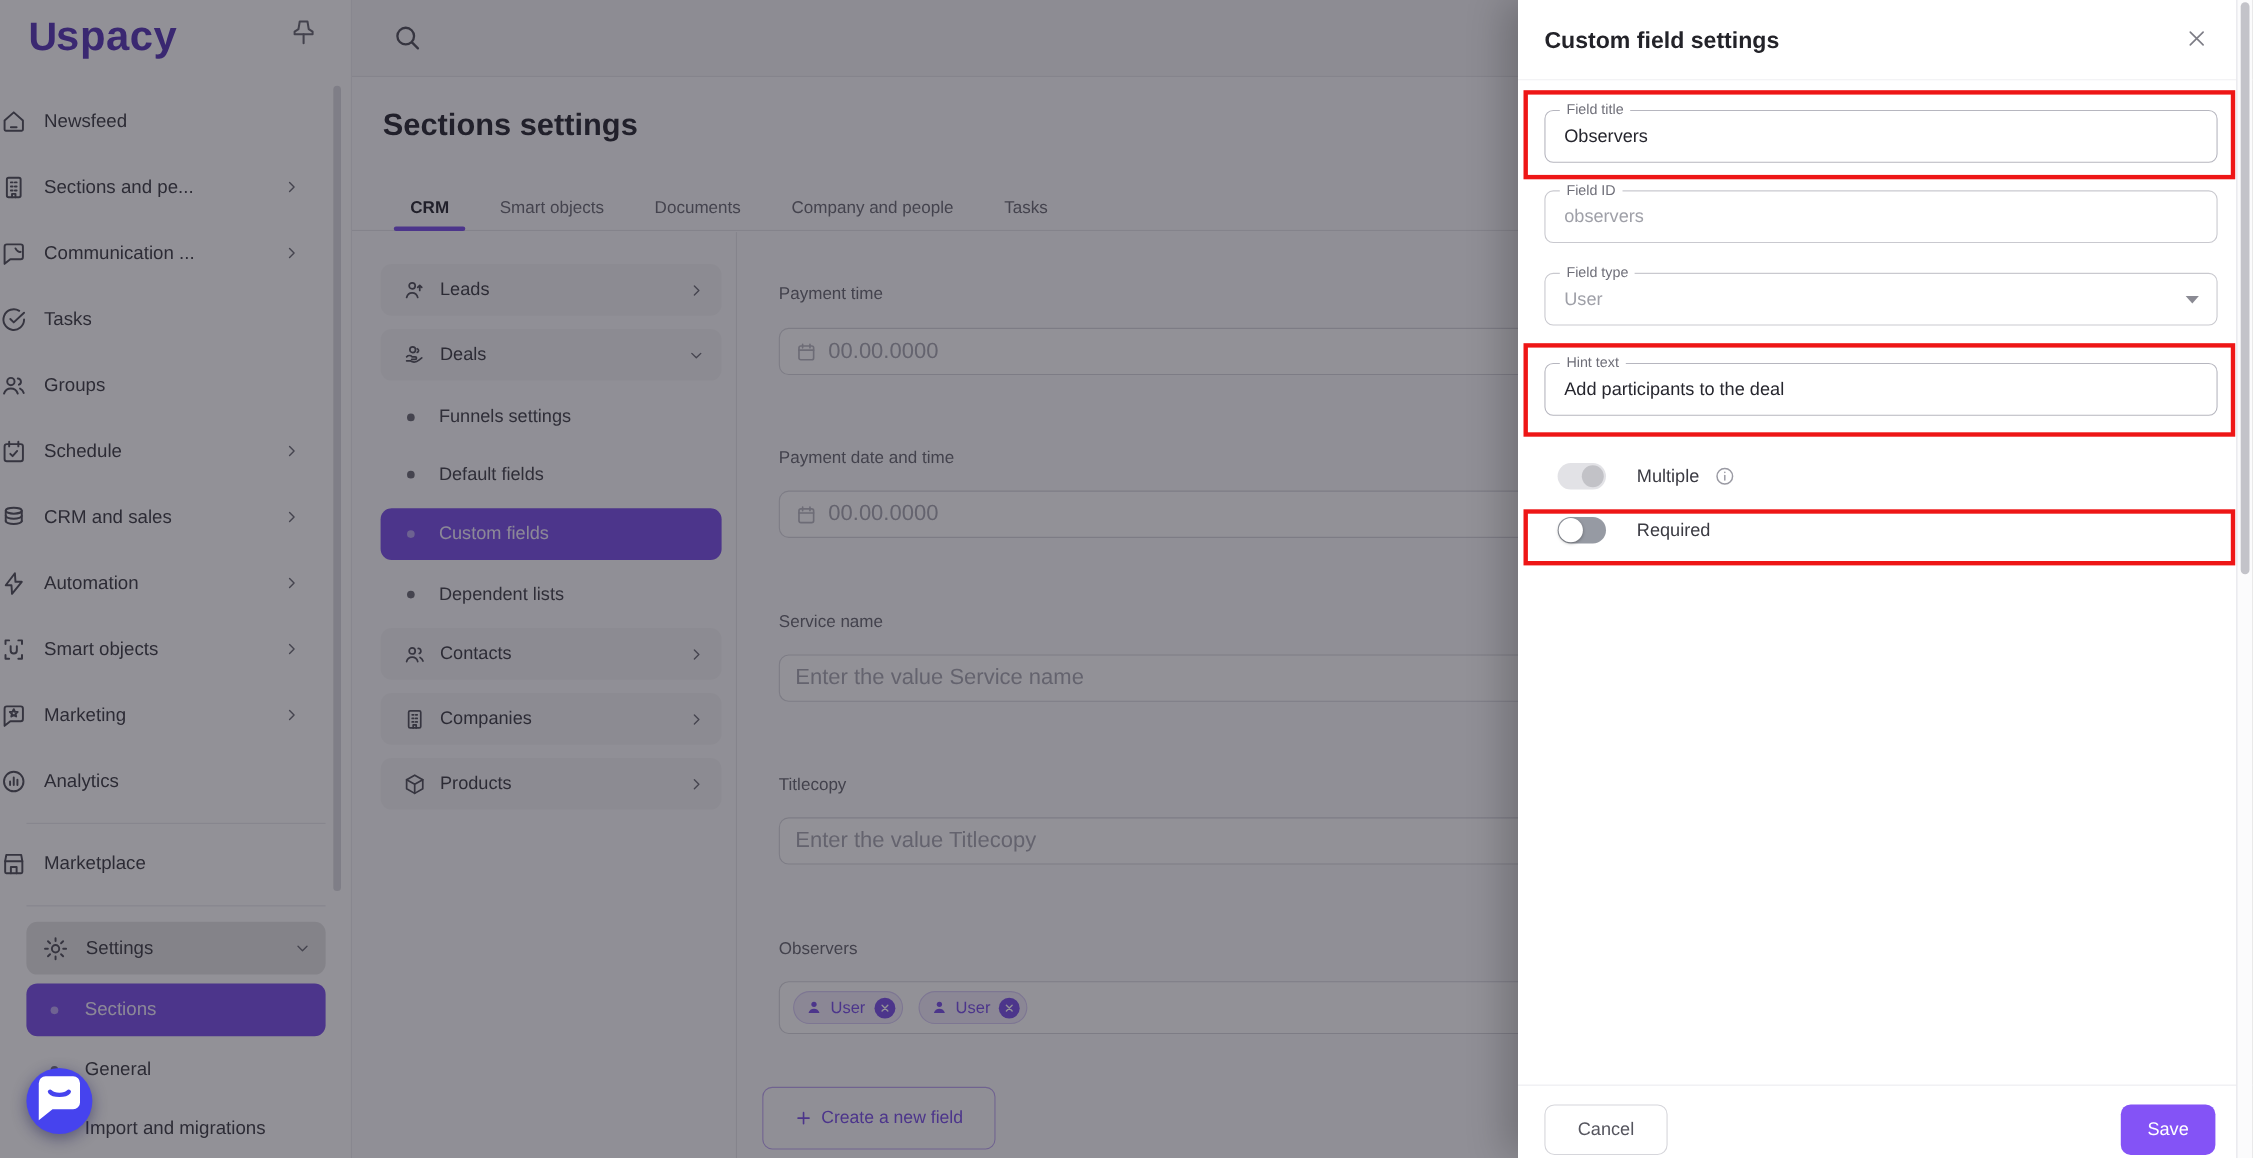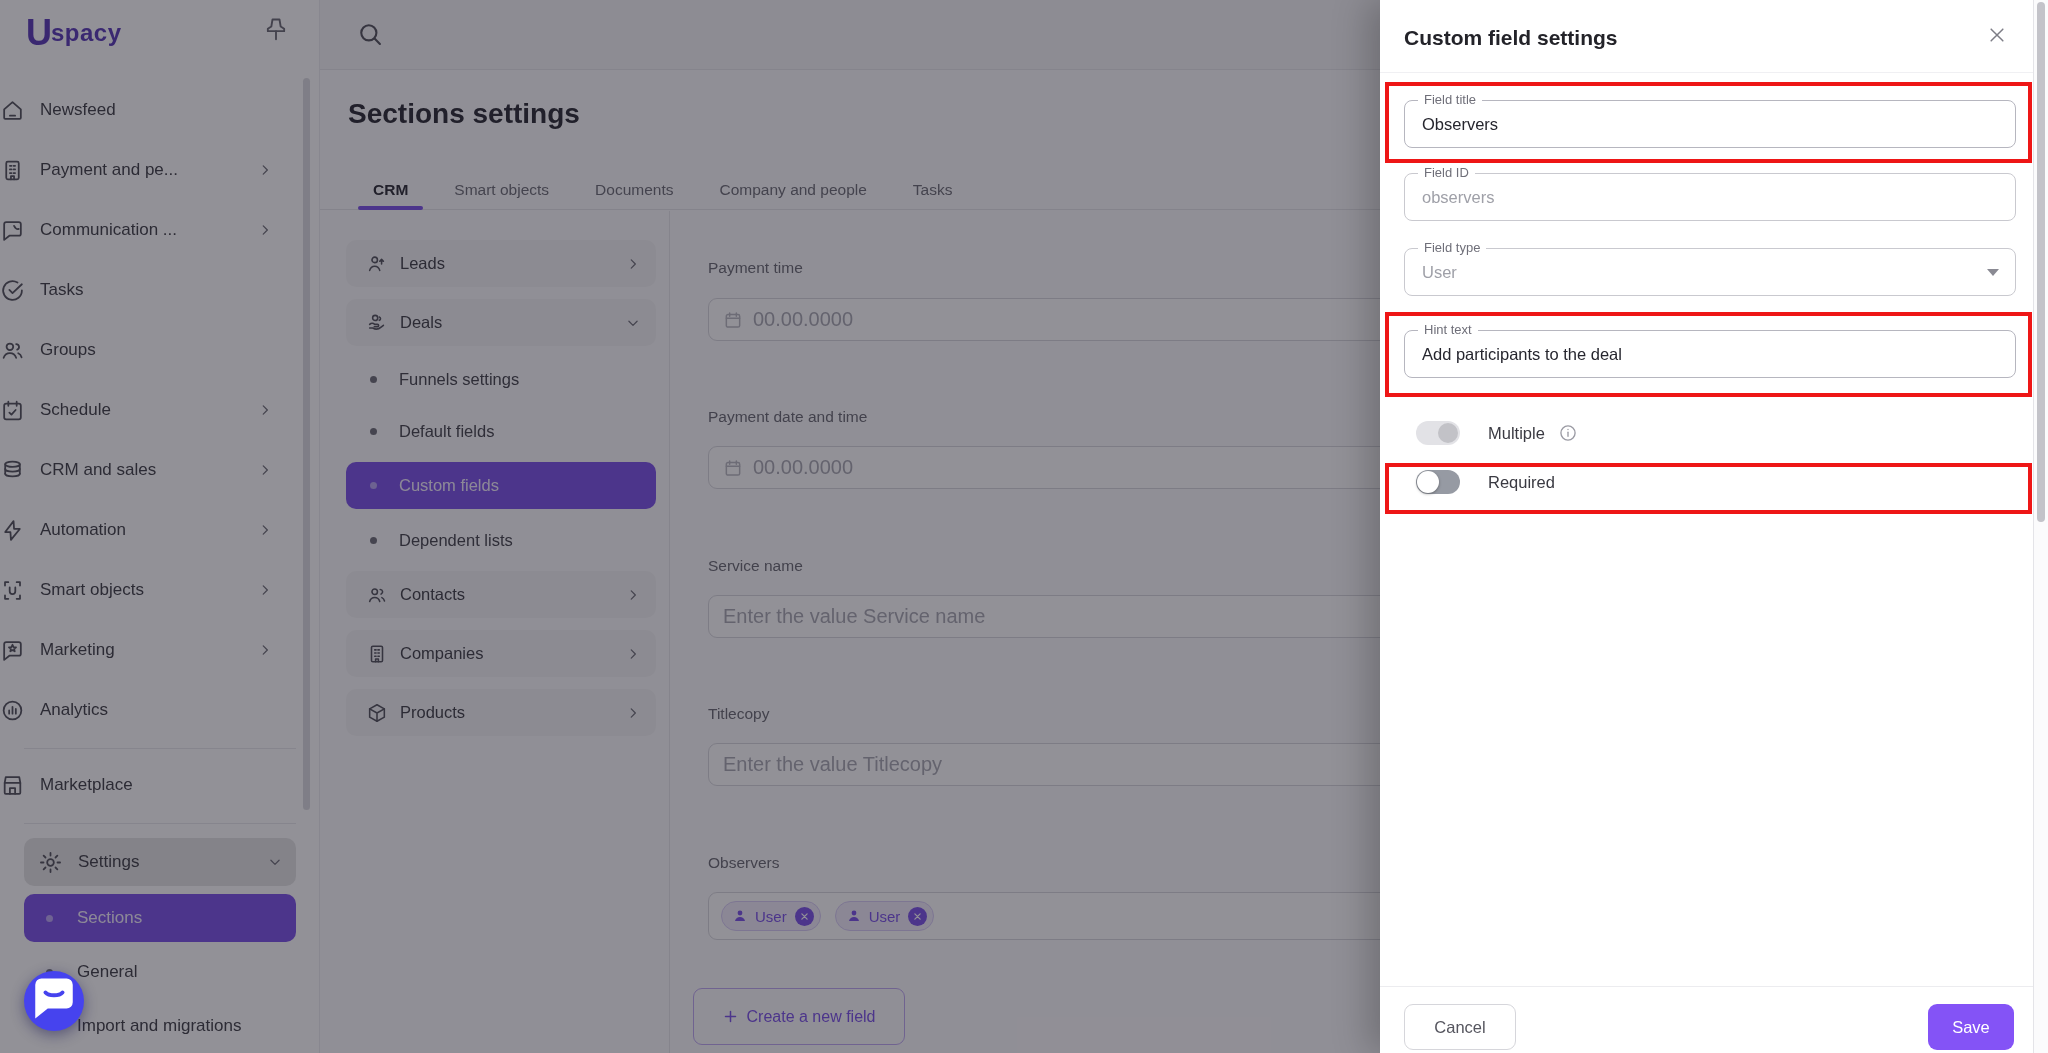--- a/index.html
+++ b/index.html
@@ -4,21 +4,21 @@
 <style>
   * { margin:0; padding:0; box-sizing:border-box; }
   html,body { background:#2b2b31; }
   body { font-family:"Liberation Sans", sans-serif; }
   #stage { position:relative; width:2048px; height:1053px; overflow:hidden; background:#fcfcfd; }
 
   
   #sidebar { position:absolute; left:0; top:0; width:320px; height:1053px; background:#ffffff; border-right:1px solid #ececf0; z-index:1; }
   .logo-row { position:absolute; left:26px; top:10px; height:46px; display:flex; align-items:center; }
   .logo-u { font-size:36px; font-weight:800; color:#5a3ab8; letter-spacing:-1px; }
-  .logo-rest { font-size:24px; font-weight:700; color:#5a3ab8; letter-spacing:0.5px; }
+  .logo-rest { font-size:38px; font-weight:700; color:#5a3ab8; letter-spacing:0.5px; }
   .pin-btn { position:absolute; left:262px; top:16px; width:28px; height:28px; color:#6b6b74; display:flex; align-items:center; justify-content:center; }
   .side-scroll-thumb { position:absolute; left:303px; top:78px; width:7px; height:732px; border-radius:4px; background:#dcdce0; }
 
   #side-nav { position:absolute; left:0; top:88px; width:320px; }
   .nav-item { display:flex; align-items:center; height:44px; margin:0 0 16px 0; cursor:pointer; }
   .nav-item .nicon { width:25px; height:25px; color:#52525b; flex:none; }
   .nav-item .nlabel { margin-left:15px; font-size:17px; color:#3f3f46; white-space:nowrap; overflow:hidden; }
   .nav-item .nchev { margin-left:auto; margin-right:48px; width:14px; height:14px; color:#6f6f78; flex:none; }
   .nav-div { height:1px; background:#e9e9ed; margin:8px 24px 14px 24px; }
   .nav-item.boxed { background:#e5e5e5; border-radius:10px; margin-left:24px; margin-right:24px; padding-left:14px; height:48px; margin-bottom:8px; }
@@ -146,21 +146,21 @@
           </span>
         <span class="nlabel">Newsfeed</span>
       </div>
       <div class="nav-item">
         <span class="nicon">
             <svg viewBox="0 0 24 24" fill="none" stroke="currentColor" stroke-width="1.7" stroke-linecap="round" stroke-linejoin="round">
               <rect x="6" y="3.5" width="12" height="17" rx="1.5"></rect>
               <path d="M9.5 7.5h1.5M13 7.5h1.5M9.5 11h1.5M13 11h1.5M9.5 14.5h1.5M13 14.5h1.5M10.5 20.5v-3h3v3"></path>
             </svg>
           </span>
-        <span class="nlabel">Payment and pe...</span>
+        <span class="nlabel">Sections and pe...</span>
         <span class="nchev">
             <svg viewBox="0 0 24 24" fill="none" stroke="currentColor" stroke-width="2.2" stroke-linecap="round" stroke-linejoin="round">
               <path d="M9 5l7 7-7 7"></path>
             </svg>
           </span>
       </div>
       <div class="nav-item">
         <span class="nicon">
             <svg viewBox="0 0 24 24" fill="none" stroke="currentColor" stroke-width="1.7" stroke-linecap="round" stroke-linejoin="round">
               <path d="M4 6a2 2 0 012-2h12a2 2 0 012 2v9a2 2 0 01-2 2H9l-5 4V6z"></path>

